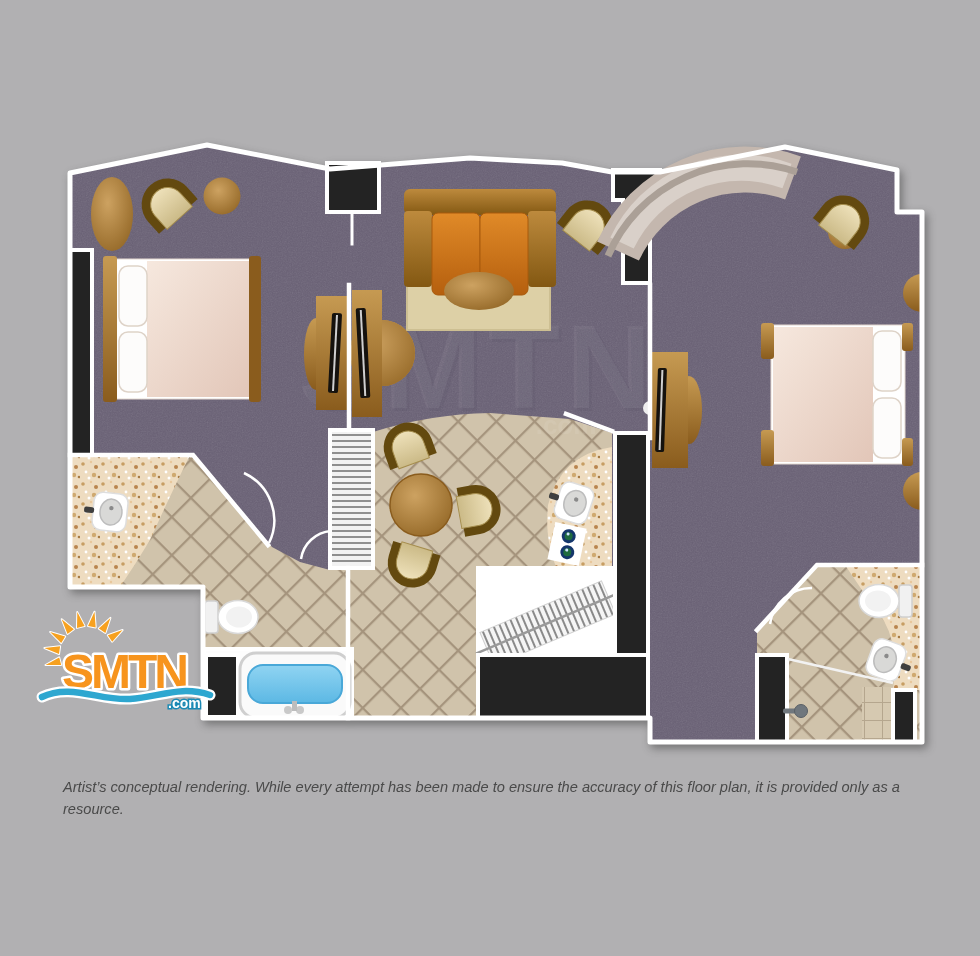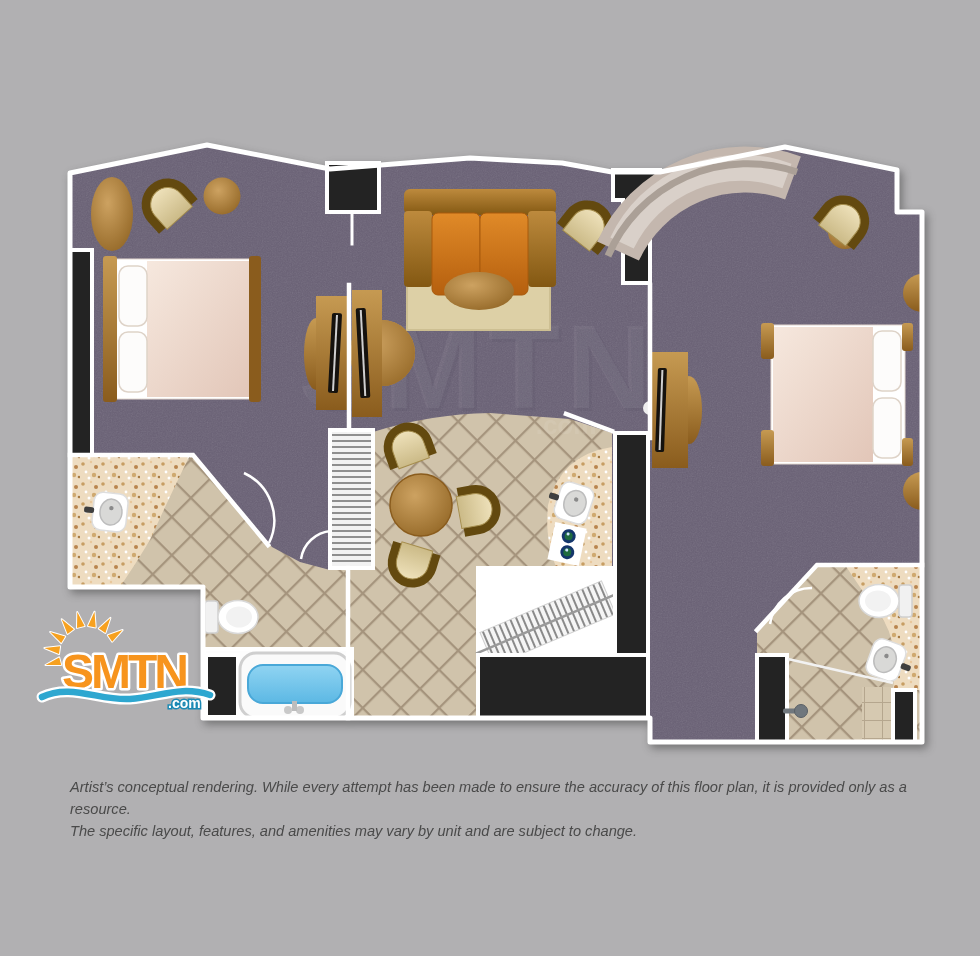--- a/index.html
+++ b/index.html
@@ -3,21 +3,21 @@
 <meta charset="utf-8">
 <title>Floor Plan</title>
 <style>
   html,body{margin:0;padding:0;}
   body{background:#b1b0b2;}
   .stage{position:relative;width:980px;height:956px;background:#b1b0b2;overflow:hidden;
          font-family:"Liberation Sans",sans-serif;}
   .plan-svg{position:absolute;left:0;top:0;
             filter:drop-shadow(3px 4px 4px rgba(45,45,45,.45));}
   .logo{position:absolute;left:30px;top:604px;width:200px;height:112px;}
-  .disclaimer{position:absolute;left:70px;top:776px;width:860px;
+  .disclaimer{position:absolute;left:63px;top:776px;width:860px;
               font-style:italic;font-size:14.6px;line-height:22px;color:#4a4a4a;}
   .disclaimer span{display:block;}
   text{font-family:"Liberation Sans",sans-serif;}
 </style>
 </head>
 <body>
 
 <div class="stage">
 
   <svg class="plan-svg" width="980" height="956" viewBox="0 0 980 956">
@@ -301,16 +301,15 @@
     <text x="32" y="84" font-size="48" font-weight="bold" letter-spacing="-3" fill="#f7941d" stroke="#ffffff" stroke-width="5" paint-order="stroke" stroke-linejoin="round">SMTN</text>
     <g fill="none">
       <path d="M12,93 C40,79 70,97 100,95 C130,93 150,81 180,91" stroke="#ffffff" stroke-width="11" stroke-linecap="round"></path>
       <path d="M12,93 C40,79 70,97 100,95 C130,93 150,81 180,91" stroke="#2ea7d0" stroke-width="6.5" stroke-linecap="round"></path>
     </g>
     <text x="138" y="104" font-size="14" font-weight="bold" fill="#ffffff" stroke="#1b8ab5" stroke-width="3" paint-order="stroke">.com</text>
   </svg>
 
   <div class="disclaimer">
     <span>Artist’s conceptual rendering. While every attempt has been made to ensure the accuracy of this floor plan, it is provided only as a resource.</span>
-    <span>The specific layout, features, and amenities may vary by unit and are subject to change.</span>
   </div>
 
 </div>
 
 </body></html>

